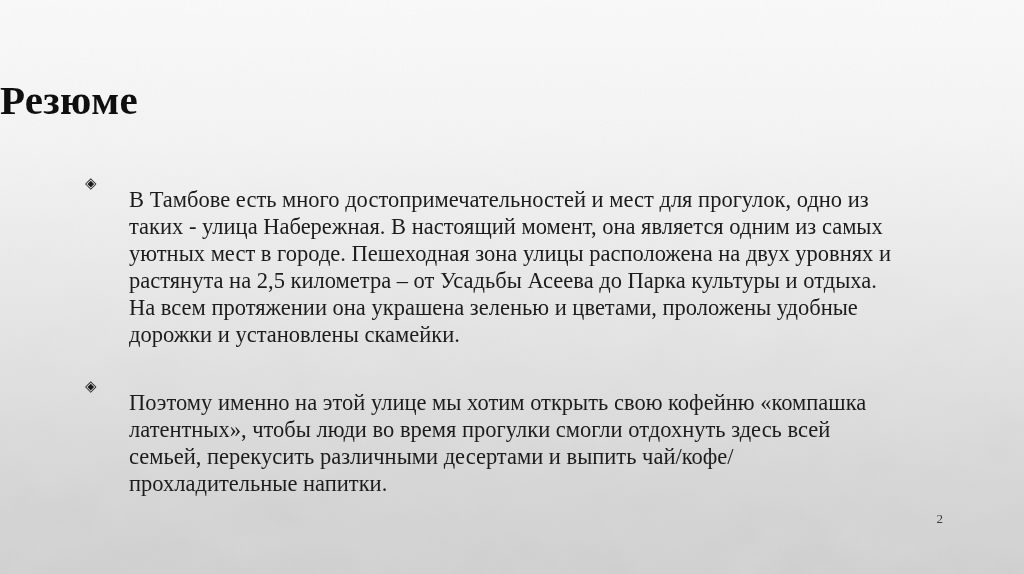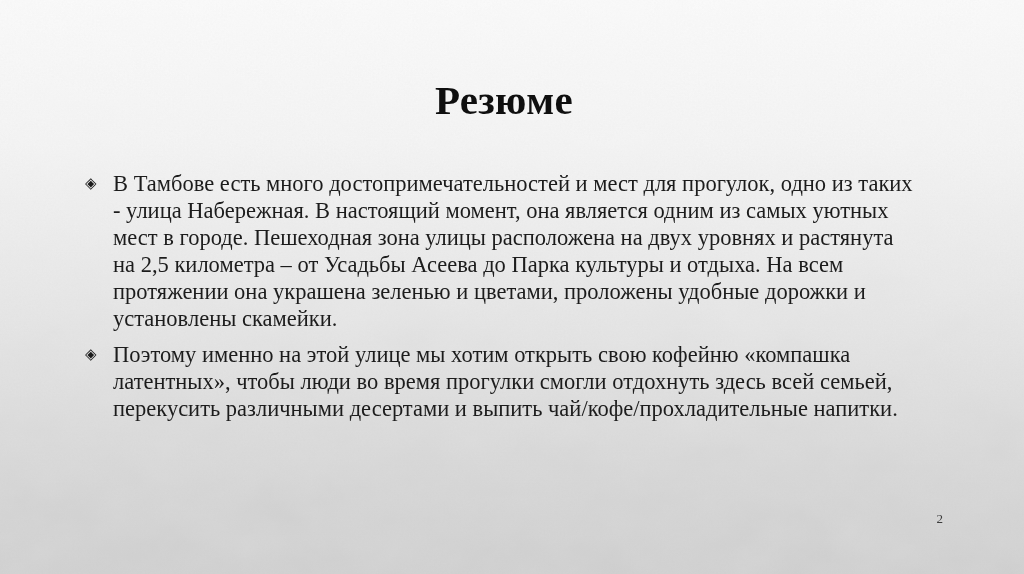--- a/index.html
+++ b/index.html
@@ -10,39 +10,39 @@
     background:linear-gradient(180deg,#fbfbfb 0%,#f4f4f4 25%,#e2e2e2 58%,#d2d2d2 85%,#cccccc 100%);
     font-family:"Liberation Serif","DejaVu Serif",serif;
     color:#1c1c1c;
   }
   .texture{
     position:absolute;inset:0;width:100%;height:100%;
     opacity:.5;pointer-events:none;
   }
   .title{
     position:absolute;top:76px;left:0;right:16px;
-    margin:0;text-align:center;
+    margin:0;text-align:left;
     font-size:41px;font-weight:bold;color:#0f0f0f;
     letter-spacing:.3px;
   }
   .content{
     position:absolute;left:85px;top:170px;width:832px;
   }
   .bullet{
     display:flex;gap:12px;
     margin:0 0 9px 0;
     font-size:22.5px;line-height:27px;
   }
   .bullet .glyph{
     flex:0 0 16px;
     font-family:"DejaVu Sans",sans-serif;
     font-size:15px;line-height:27px;
     color:#1a1a1a;text-align:left;
   }
-  .bullet p{margin:0;}
+  .bullet p{margin:16px;}
   .page-number{
     position:absolute;right:81px;bottom:49px;
     font-size:13px;line-height:13px;color:#3c3c3c;
   }
 </style>
 </head>
 <body>
 
 <div class="slide">
 

